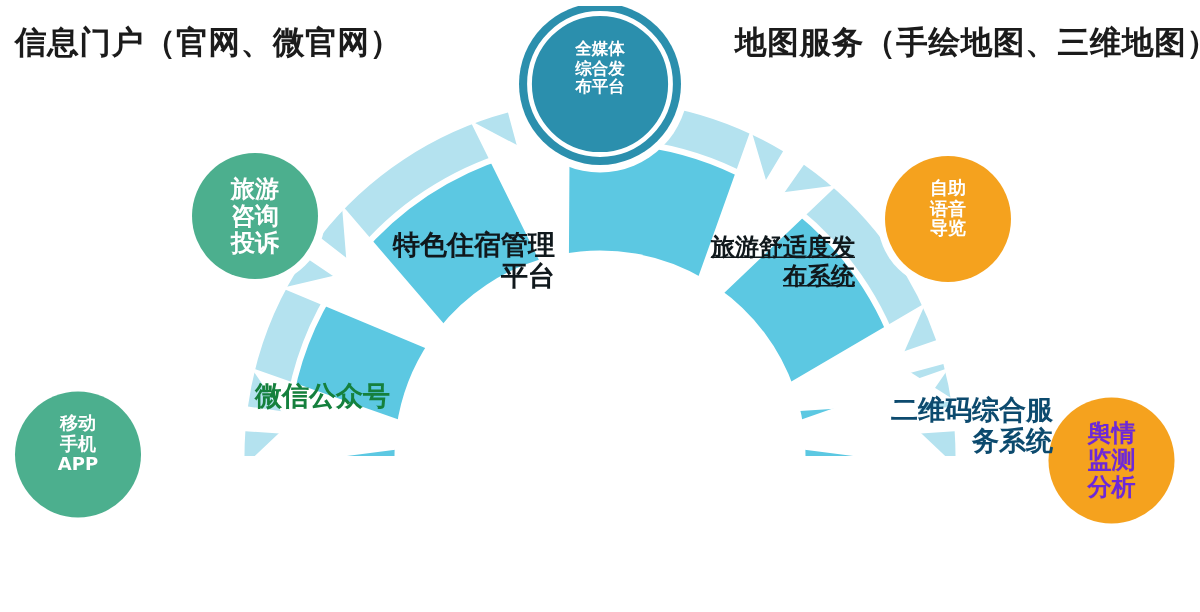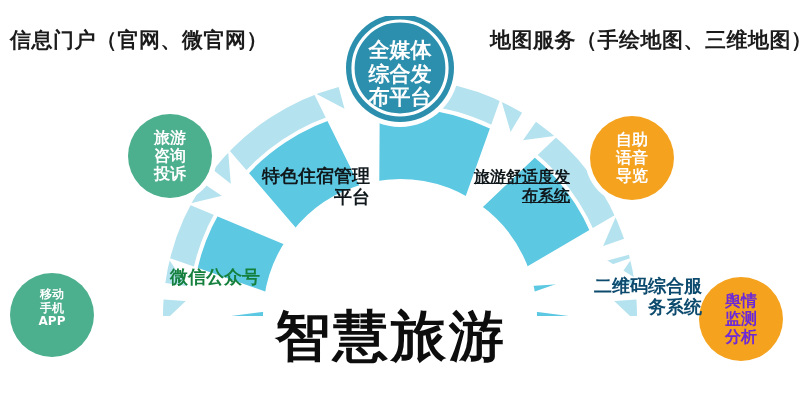--- a/index.html
+++ b/index.html
@@ -2,21 +2,21 @@
 <html><head>
 <meta charset="utf-8">
 <style>
   html,body{margin:0;padding:0;}
   body{
     width:800px;height:408px;
     background:#ffffff;
     font-family:"DejaVu Sans","Liberation Sans",sans-serif;
     overflow:hidden;position:relative;
   }
-  #stage{position:absolute;left:0;top:16px;width:800px;height:302px;}
+  #stage{position:absolute;left:0;top:4px;width:800px;height:302px;}
   svg#diagram{position:absolute;left:0;top:0;width:800px;height:408px;display:block;}
 
   .hdr{
     position:absolute;
     font-weight:bold;
     color:#1b1b1b;
     letter-spacing:0.5px;
     white-space:nowrap;
     font-size:21px;
     line-height:1;
@@ -103,30 +103,29 @@
           <circle cx="52" cy="299" r="42" fill="#4caf8e"></circle>
           <circle cx="741" cy="303" r="47" fill="#ffffff"></circle>
           <circle cx="741" cy="303" r="42" fill="#f5a21e"></circle>
         </g>
     </g>
   </svg>
 
   <div class="hdr" id="hdr-left">信息门户（官网、微官网）</div>
   <div class="hdr" id="hdr-right">地图服务（手绘地图、三维地图）</div>
 
-  <div id="center-title" style="left: 275px; top: 293px;">智慧旅游</div>
 
   <div id="node-labels">
-      <div class="node-label" style="font-size: 21px; color: rgb(255, 255, 255); width: 124px; left: 338px; top: 23.44px;">全媒体
+      <div class="node-label" style="font-size: 11px; color: rgb(255, 255, 255); width: 124px; left: 338px; top: 23.44px;">全媒体
 综合发
 布平台</div>
       <div class="node-label" style="font-size: 16px; color: rgb(255, 255, 255); width: 100px; left: 120px; top: 113.12px;">旅游
 咨询
 投诉</div>
-      <div class="node-label" style="font-size: 16px; color: rgb(255, 255, 255); width: 100px; left: 582px; top: 115.12px;">自助
+      <div class="node-label" style="font-size: 12px; color: rgb(255, 255, 255); width: 100px; left: 582px; top: 115.12px;">自助
 语音
 导览</div>
       <div class="node-label" style="font-size: 12px; color: rgb(255, 255, 255); width: 100px; left: 2px; top: 272.12px;">移动
 手机
 APP</div>
       <div class="node-label" style="font-size: 16px; color: #6d28d9; width: 100px; left: 691px; top: 276.12px;">舆情
 监测
 分析</div>
     </div>
   <div id="segment-labels">

